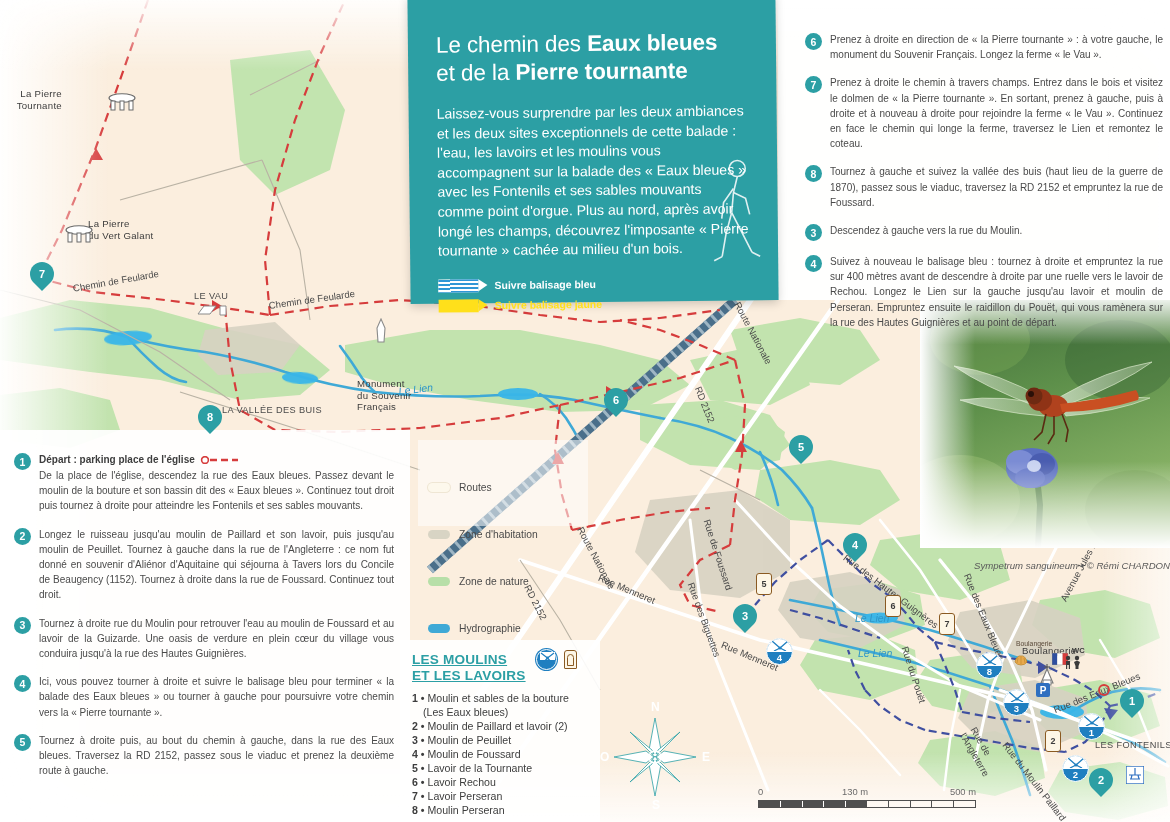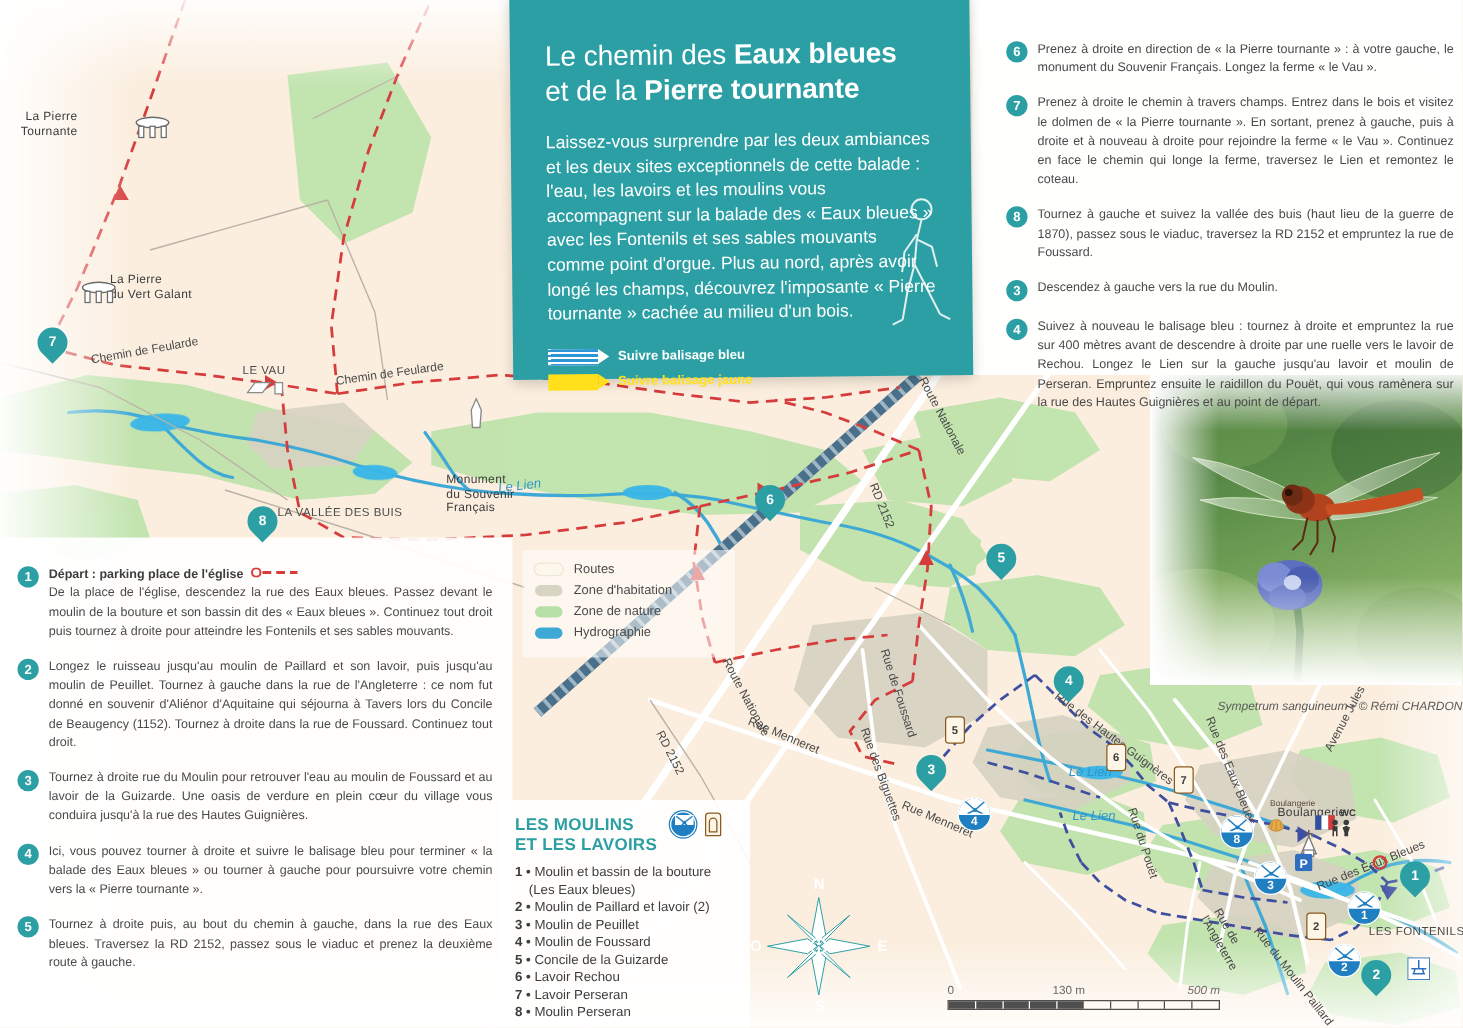--- a/index.html
+++ b/index.html
@@ -64,34 +64,35 @@
   }
   .step-text {
     font-size: 10px; line-height: 15.2px; color: #4a4a4a;
     text-align: justify; flex: 1;
   }
   .step-title { font-weight: 700; color: #3d3d3d; display: inline; }
   .dep-marker { display: inline-block; vertical-align: middle; margin-left: 5px; }
 
   
   .map-legend { position: absolute; left: 428px; top: 448px; z-index: 30; }
-  .ml-row { display: flex; align-items: center; height: 15px; margin-bottom: 2px; }
+  .ml-row { display: flex; align-items: center; height: 15px; margin-bottom: 2px; margin-top: 32px; }
   .ml-swatch { width: 22px; height: 9px; margin-right: 9px; flex: 0 0 22px; }
   .ml-swatch.routes { background: #fdf8ec; border-radius: 5px; box-shadow: 0 0 0 1px #efe6d4; }
   .ml-swatch.habitation { background: #d8d4c4; border-radius: 5px; }
   .ml-swatch.nature { background: #b7dfa8; border-radius: 5px; }
   .ml-swatch.hydro { background: #3fa9d6; border-radius: 5px; }
   .ml-label { font-size: 10.3px; color: #4a4a4a; }
 
   
   .moulins { position: absolute; left: 412px; top: 652px; width: 190px; z-index: 30; }
   .moulins-head { display: flex; align-items: flex-start; }
   .moulins-title {
     color: #2c9fa4; font-size: 13.6px; font-weight: 700; line-height: 16px;
     letter-spacing: 0.2px;
+    text-decoration: underline;
   }
   .moulins-icons { display: flex; align-items: center; margin-left: 10px; margin-top: -3px; }
   .mill-ico {
     width: 21px; height: 21px; border-radius: 50%; background: #1f7fc0;
     border: 1.5px solid #ffffff; position: relative; margin-right: 7px;
     box-shadow: 0 0 0 1px #1f7fc0;
   }
   .mill-ico svg { position: absolute; left: 3px; top: 2px; }
   .lav-ico {
     width: 13px; height: 19px; background: #fdf6e6; border: 1.6px solid #8a5a22;
@@ -113,21 +114,21 @@
   .cl-s { left: 52px; bottom: 0px; }
   .cl-e { right: 0px; top: 50px; }
   .cl-o { left: 0px; top: 50px; }
 
   
   .scalebar { position: absolute; left: 758px; top: 786px; width: 218px; z-index: 30; }
   .sb-labels { position: relative; height: 12px; }
   .sb-labels span { position: absolute; font-size: 9.4px; color: #6a6a6a; }
   .sb-0 { left: 0; }
   .sb-mid { left: 84px; }
-  .sb-end { right: 0; font-style: italic; }
+  .sb-end { right: 0; }
   .sb-bar { display: flex; height: 8px; border: 1px solid #4f4f4f; margin-top: 2px; }
   .sb-half { flex: 1; display: flex; }
   .sb-half.filled { background: #4f4f4f; }
   .sb-tick { flex: 1; border-right: 1px solid #4f4f4f; }
   .sb-half.filled .sb-tick { border-right-color: #ffffff; }
   .sb-tick:last-child { border-right: none; }
 
   
   .photo {
     position: absolute; left: 920px; top: 300px; width: 250px; height: 248px;
@@ -767,26 +768,26 @@
           <g stroke="#1f7fc0" stroke-width="1.2" fill="none">
             <path d="M7.5,6 L1,1 M7.5,6 L14,1 M7.5,6 L3,11 M7.5,6 L12,11"></path>
           </g>
           <circle cx="7.5" cy="6" r="1.4" fill="#1f7fc0"></circle>
         </svg>
       </span>
       <span class="lav-ico"></span>
     </div>
   </div>
   <ul class="moulins-list" id="moulins-list">
-      <li><span class="mnum">1 • </span><span class="mtxt">Moulin et bassin de la bouture</span></li>
+      <li><span class="mnum">1 • </span><span class="mtxt">Moulin et sables de la bouture</span></li>
       <li class="m-indent">(Les Eaux bleues)</li>
       <li><span class="mnum">2 • </span><span class="mtxt">Moulin de Paillard et lavoir (2)</span></li>
       <li><span class="mnum">3 • </span><span class="mtxt">Moulin de Peuillet</span></li>
       <li><span class="mnum">4 • </span><span class="mtxt">Moulin de Foussard</span></li>
-      <li><span class="mnum">5 • </span><span class="mtxt">Concile de la Guizarde</span></li>
+      <li><span class="mnum">5 • </span><span class="mtxt">Lavoir de la Tournante</span></li>
       <li><span class="mnum">6 • </span><span class="mtxt">Lavoir Rechou</span></li>
       <li><span class="mnum">7 • </span><span class="mtxt">Lavoir Perseran</span></li>
       <li><span class="mnum">8 • </span><span class="mtxt">Moulin Perseran</span></li>
     </ul>
 </div>
 
 <div class="compass">
   <svg width="110" height="112" viewBox="0 0 110 112">
     <g fill="#ffffff" stroke="#2c9fa4" stroke-width="0.8">
       <polygon points="55,18 61,50 55,58 49,50"></polygon>

